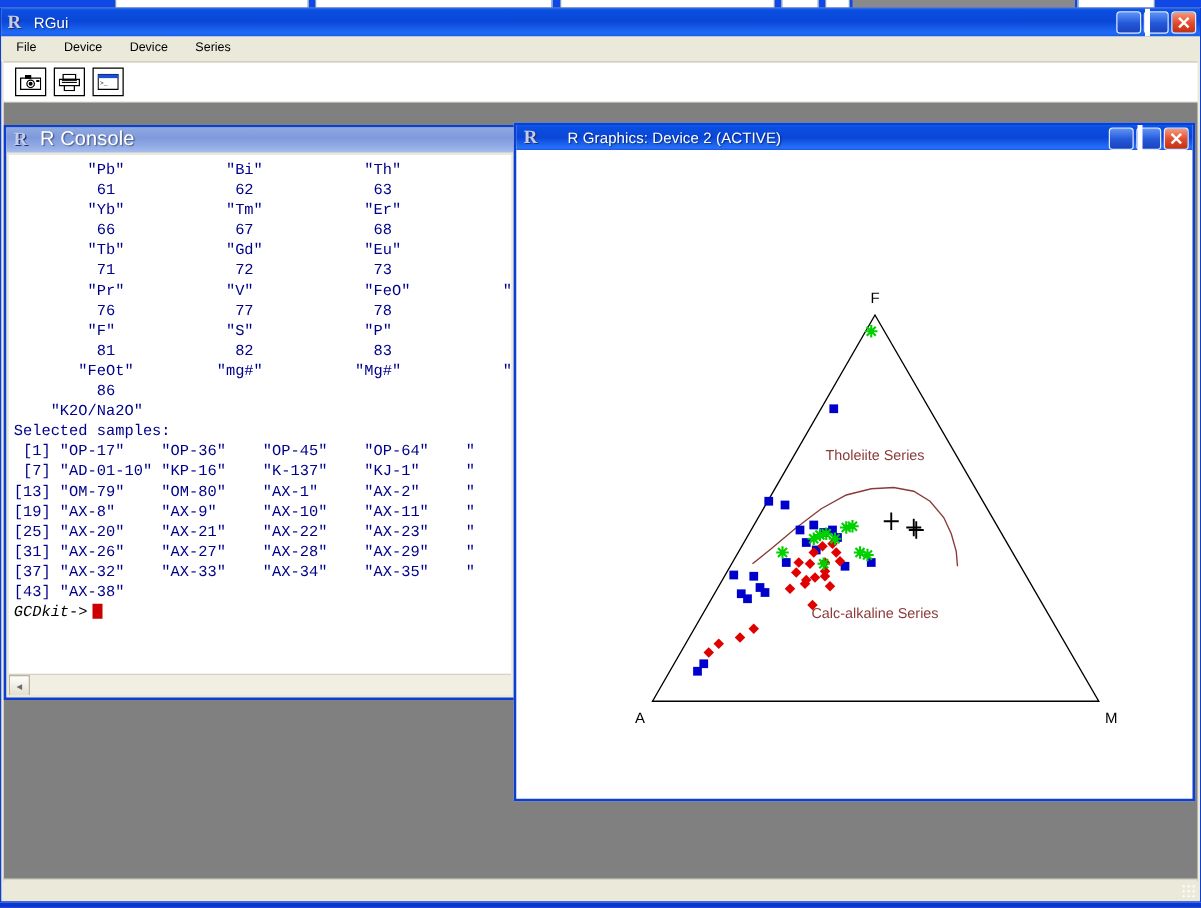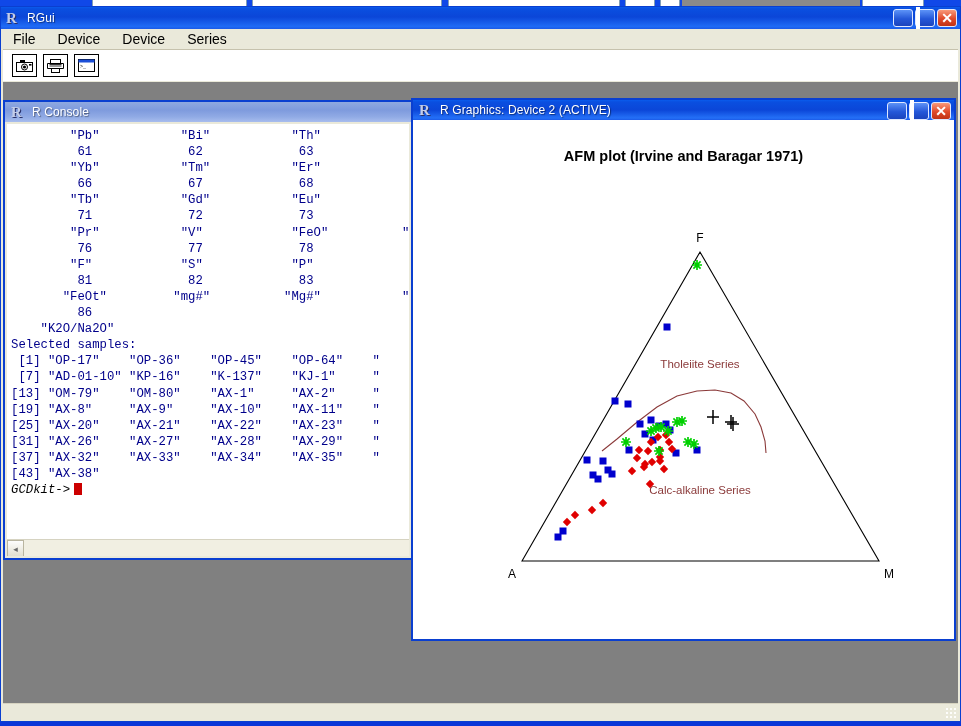--- a/index.html
+++ b/index.html
@@ -58,21 +58,21 @@
   .wbtn .g { position:absolute; color:#fff; font-size:10px; left:0; right:0; text-align:center; }
   .wbtn .min-g { bottom:2px; width:8px; height:3px; background:#fff; left:5px; }
   .wbtn .max-g { top:4px; left:5px; width:9px; height:8px; border:2px solid #fff; border-top-width:3px; }
   .wbtn .close-g { top:0px; font-size:14px; font-weight:bold; line-height:16px; }
 
   #menubar {
     height:20px; background:#eae9da; display:flex; align-items:center;
     padding-left:8px; border-bottom:1px solid #eae9da;
   }
   #menubar .mi {
-    font-size:14px; color:#000; padding:2px 10px 2px 4px; margin-right:8px; cursor:pointer;
+    font-size:10px; color:#000; padding:2px 10px 2px 4px; margin-right:8px; cursor:pointer;
   }
   #toolbar {
     height:32px; background:#fff; border-top:1px solid #c6c2ad;
     display:flex; align-items:center; padding-left:9px; gap:6px;
     margin:0 2px;
   }
   .tbtn {
     width:25px; height:23px; border:1px solid #000; background:#fff;
     display:flex; align-items:center; justify-content:center; cursor:pointer;
   }
@@ -96,21 +96,21 @@
   
   #console-win {
     position:absolute; left:0px; top:18px; width:410px; height:460px;
     border:2px solid #0a3fd0; background:#eae9da;
   }
   #console-title {
     height:20px;
     background:linear-gradient(to bottom,#8fa9e0 0%,#7e9add 40%,#91abe5 75%,#a8bdee 100%);
     display:flex; align-items:center; padding-left:6px;
   }
-  #console-title .wtitle { color:#fff; font-size:12px; }
+  #console-title .wtitle { color:#fff; font-size:16px; }
   #console-body {
     position:absolute; left:2px; top:22px; right:2px; bottom:2px;
     background:#fff; overflow:hidden;
   }
   #console-text {
     position:absolute; left:0; top:4px; right:0; bottom:20px;
     font-family:"Liberation Mono", monospace;
     font-size:12.3px; line-height:16.1px; color:#00008b;
     white-space:pre; overflow:hidden; padding-left:4px;
   }
@@ -133,21 +133,21 @@
   
   #graph-win {
     position:absolute; left:408px; top:16px; width:545px; height:543px;
     border:2px solid #0a3fd0; background:#fff;
   }
   #graph-title {
     height:20px;
     background:linear-gradient(to bottom,#0a5ced 0%,#0a4fe0 10%,#0b46d8 50%,#2470f7 90%,#1b5ae8 100%);
     display:flex; align-items:center; padding-left:6px; position:relative;
   }
-  #graph-title .wtitle { color:#fff; font-size:12px; }
+  #graph-title .wtitle { color:#fff; font-size:12px;margin-left:14px; }
   #graph-canvas {
     position:absolute; left:2px; top:22px; right:2px; bottom:2px;
     background:#fff; overflow:hidden;
   }
   #plot-title {
     position:absolute; width:100%; top:26px; text-align:center;
     font-size:14.5px; font-weight:bold; color:#000;
     font-family:"Liberation Sans", sans-serif;
   }
   svg.plot { position:absolute; left:0; top:0; }
@@ -242,21 +242,20 @@
         <div class="wtitle">R Graphics: Device 2 (ACTIVE)</div>
         <div class="winbtns">
           <div class="wbtn"><i class="min-g"></i></div>
           <div class="wbtn"><i class="max-g"></i></div>
           <div class="wbtn close">
               <span class="g close-g">✕</span>
             </div>
         </div>
       </div>
       <div id="graph-canvas">
-        <div id="plot-title">AFM plot (Irvine and Baragar 1971)</div>
         <svg class="plot" id="afm-svg" width="541" height="519">
             <polygon points="107,439 285,130 464,439" fill="none" stroke="#000" stroke-width="1.1"></polygon>
             <text x="97" y="456" text-anchor="middle" class="vlabel">A</text>
             <text x="285" y="120" text-anchor="middle" class="vlabel">F</text>
             <text x="474" y="456" text-anchor="middle" class="vlabel">M</text>
             <polyline points="187,329 202,317 221,301 242,285 262,274 282,269 300,268 316,271 329,279 340,292 346,305 350,319 351,331" fill="none" stroke="#8b3a3a" stroke-width="1.1"></polyline>
             <text x="285" y="246" text-anchor="middle" class="slabel">Tholeiite Series</text>
             <text x="285" y="372" text-anchor="middle" class="slabel">Calc-alkaline Series</text>
             <g>
               <rect x="248.5" y="201.5" width="7" height="7" fill="#0000cd"></rect>

